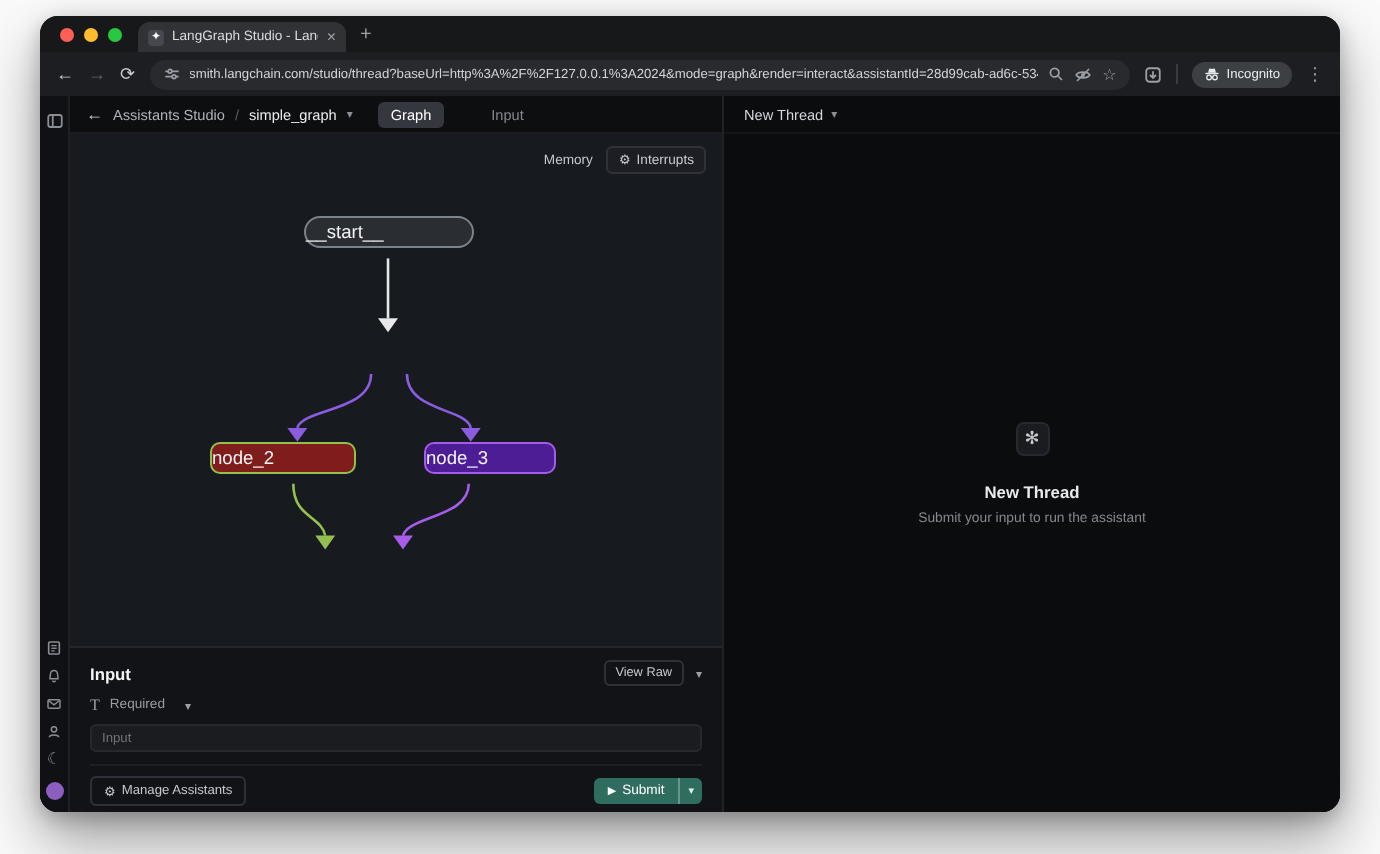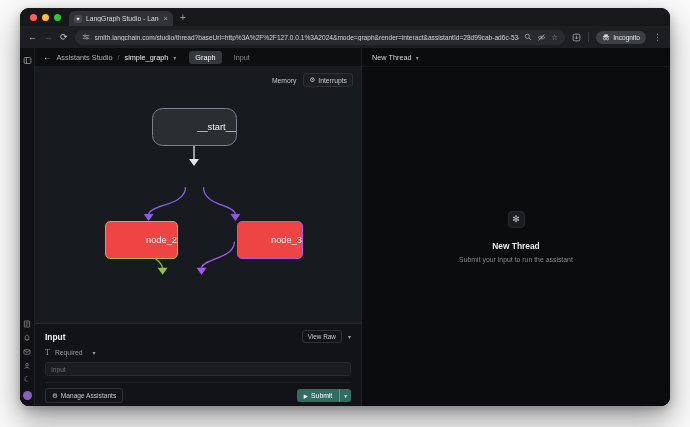--- a/index.html
+++ b/index.html
@@ -52,37 +52,37 @@
   .rail-icon { margin: 3px 0; color: #8a8f96; display: flex; font-size: 8px; line-height: 8px; }
   .avatar { width: 9px; height: 9px; border-radius: 50%; margin-top: 4px; }
   .left-col { width: 327px; flex: none; display: flex; flex-direction: column; border-right: 1px solid #202226; }
   .app-header { height: 19px; display: flex; align-items: center; gap: 5px; padding: 0 8px;
     font-size: 7.3px; border-bottom: 1px solid #1a1c1f; flex: none; }
   .back-arrow { color: #c9ccd1; font-size: 8.5px; }
   .bc-app { color: #aeb2b9; }
   .bc-sep { color: #5b5e63; }
   .bc-name { color: #ecedf0; }
   .chev { color: #8a8e95; font-size: 6px; }
-  .seg-tabs { display: flex; align-items: center; gap: 12px; margin-left: 8px; }
+  .seg-tabs { display: flex; align-items: center; gap: 24px; margin-left: 8px; }
   .seg-active { background: #34373d; color: #fff; border-radius: 3px; padding: 2px 6px; }
   .seg-inactive { color: #84888f; }
   
   .canvas { flex: 1; position: relative; background: #171a1f; min-height: 0; }
   .canvas-actions { position: absolute; top: 6px; right: 8px; display: flex; align-items: center; gap: 7px; }
   .memory-btn { color: #c6c9ce; font-size: 6.8px; }
   .interrupts-btn { display: flex; align-items: center; gap: 3px; color: #c6c9ce; font-size: 6.8px;
     border: 1px solid #2e3238; background: #1c1e23; border-radius: 3px; padding: 2px 5px; }
-  .node { position: absolute; height: 38px; display: flex; align-items: center; justify-content: flex-end;
+  .node { position: absolute; height: 16px; display: flex; align-items: center; justify-content: flex-start;
     color: #f2f3f5; font-size: 9.3px; font-weight: 500; border: 1px solid; }
   .node-terminal { border-radius: 10.5px; border-color: #7d838c; background: #2a2d32; }
   .node-rect { border-radius: 5px; }
   .n-start { left: 117px; top: 41px;  width: 85px; }
   .n-1     { left: 123px; top: 99px;  width: 73px; border-color: #7a4fd6; background: #1d1926; }
-  .n-2     { left: 70px;  top: 154px; width: 73px; border-color: #93c04f; background: #ef4444; }
-  .n-3     { left: 177px; top: 154px; width: 66px; border-color: #a55ce8; background: #ef4444; margin-left: 25px; }
+  .n-2     { left: 70px;  top: 154px; width: 73px; border-color: #93c04f; background: #7f1d1d; }
+  .n-3     { left: 177px; top: 154px; width: 66px; border-color: #a55ce8; background: #4c1d95; }
   .n-end   { left: 120px; top: 209px; width: 80px; }
   .edges { position: absolute; inset: 0; width: 100%; height: 100%; }
   
   .input-panel { height: 83px; border-top: 1px solid #24262b; background: #121316;
     padding: 6px 10px 0; display: flex; flex-direction: column; flex: none; }
   .ip-row { display: flex; align-items: center; }
   .ip-title { color: #f2f3f5; font-size: 8.4px; font-weight: 700; flex: 1; }
   .view-raw { border: 1px solid #2e3238; border-radius: 3px; color: #c6c9ce; font-size: 6.4px; padding: 2px 5px; }
   .sm-chev-btn { color: #9aa0a6; font-size: 6px; margin-left: 6px; }
   .ip-schema { margin-top: 5px; }

